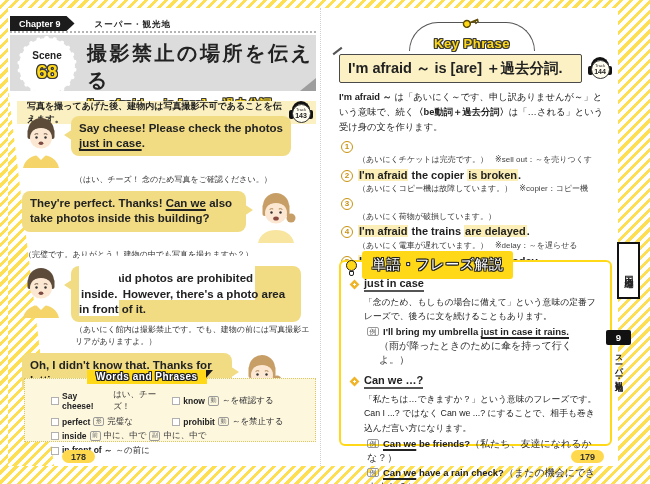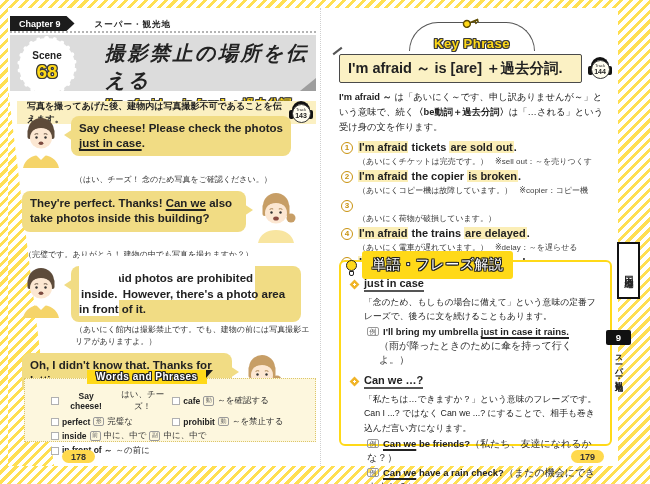--- a/index.html
+++ b/index.html
@@ -22,21 +22,21 @@
   .chap-badge{ background:#1c1c1c; color:#fff; font-size:9px; font-weight:bold;
     padding:2.5px 14px 2.5px 9px; clip-path:polygon(0 0,calc(100% - 8px) 0,100% 50%,calc(100% - 8px) 100%,0 100%); }
   .chap-title{ font-size:8.5px; font-weight:bold; letter-spacing:1px; }
 
   .scene-block{ position:absolute; left:2px; top:27px; width:306px; height:56px; background:#dcdcdc; }
   .seal{ position:absolute; left:9px; top:3px; width:56px; height:56px; background:#fff;
     border-radius:50%; outline:4px dotted #fff; outline-offset:-2px;
     display:flex; flex-direction:column; align-items:center; justify-content:center; line-height:1; }
   .seal .s1{ font-size:10px; font-weight:bold; }
   .seal .s2{ font-size:19px; font-weight:bold; margin-top:1px; }
-  .scene-txt{ position:absolute; left:95px; top:5px;font-style:italic; }
+  .scene-txt{ position:absolute; left:77px; top:5px; }
   .scene-title{ font-size:20px; font-weight:bold; letter-spacing:2.5px; }
   .scene-pattern{ font-size:12px; font-weight:bold; letter-spacing:.4px; margin-top:2px; }
   .scene-gloss{ font-size:7.5px; margin-top:1px; color:#222; }
   .fold-corner{ position:absolute; right:0; bottom:0; width:0; height:0;
     border-bottom:13px solid #9e9e9e; border-left:16px solid transparent; }
 
   .lead{ position:absolute; left:9px; top:93px; width:299px; height:23px; background:#fbf0c2;
     display:flex; align-items:center; gap:4px; padding:0 3px 0 10px; }
   .lead-txt{ flex:1; font-size:9px; font-weight:bold; }
 
@@ -57,21 +57,21 @@
   .bub.tl::before{ content:''; position:absolute; left:-7px; top:13px;
     border:6px solid transparent; border-left:0; border-right:9px solid #f1dc84; }
   .bub.tr::after{ content:''; position:absolute; right:-7px; top:13px;
     border:6px solid transparent; border-right:0; border-left:9px solid #f1dc84; }
   .uline{ text-decoration:underline; text-underline-offset:2px; text-decoration-thickness:1.5px; }
   .wl{ background:#fff; padding:16px 2px; box-decoration-break:clone; -webkit-box-decoration-break:clone; }
   .gloss{ font-size:8px; color:#333; margin:2px 0 6px 57px; line-height:1.4; }
   .gloss.left{ margin-left:6px; }
 
   .wordsbox{ position:absolute; left:16px; top:370px; width:292px; height:64px;
-    background:#fdf7de; border:1.5px dotted #dcc66a;text-align:center; }
+    background:#fdf7de; border:1.5px dotted #dcc66a; }
   .wbanner{ position:absolute; left:62px; top:-9px; background:#ffd918; padding:1px 9px 2px;
     font-size:10px; font-weight:bold; letter-spacing:.5px; }
   .wbanner::after{ content:''; position:absolute; right:-6px; top:0; width:0; height:0;
     border-top:8px solid #1c1c1c; border-right:7px solid transparent; }
   .wlist{ padding:10px 6px 2px 26px; }
   .wrow{ display:flex; margin-bottom:2.5px; }
   .wcell{ display:flex; align-items:center; gap:3px; font-size:8.5px; }
   .wcell.c1{ width:47%; } .wcell.c2{ width:53%; }
   .chk{ width:8px; height:8px; border:1px solid #b0b0b0; background:#fff; flex:none; }
   .wen{ font-weight:bold; } .wja{ color:#333; }
@@ -270,21 +270,21 @@
       <span class="wbanner o-white">Words and Phrases</span>
       <div class="wlist">
         <div class="wrow">
           <span class="wcell c1">
               <span class="chk"></span>
               <span class="wen">Say cheese!</span>
               <span class="wja">はい、チーズ！</span>
             </span>
           <span class="wcell c2">
               <span class="chk"></span>
-              <span class="wen">cafe</span>
+              <span class="wen">know</span>
               <span class="pos">動</span>
               <span class="wja">～を確認する</span>
             </span>
         </div>
         <div class="wrow">
           <span class="wcell c1">
               <span class="chk"></span>
               <span class="wen">perfect</span>
               <span class="pos">形</span>
               <span class="wja">完璧な</span>
@@ -343,21 +343,20 @@
       </div>
 
       <div class="kp-desc">
         <b>I'm afraid ～</b><span> は「あいにく～です、申し訳ありませんが～」という意味で、続く</span><b>〈be動詞＋過去分詞〉</b><span>は「…される」という受け身の文を作ります。</span>
       </div>
 
       <div class="exs">
         <div class="ex">
           <div class="ex-en">
               <span class="exnum">1</span>
-              <span><span class="hl">I'm afraid</span><span> tickets </span><span class="hl">are sold out</span><span>.</span></span>
             </div>
           <div class="ex-ja"><span>（あいにくチケットは完売です。）</span><span class="ex-note">※sell out：～を売りつくす</span></div>
         </div>
         <div class="ex">
           <div class="ex-en">
               <span class="exnum">2</span>
               <span><span class="hl">I'm afraid</span><span> the copier </span><span class="hl">is broken</span><span>.</span></span>
             </div>
           <div class="ex-ja"><span>（あいにくコピー機は故障しています。）</span><span class="ex-note">※copier：コピー機</span></div>
         </div>

